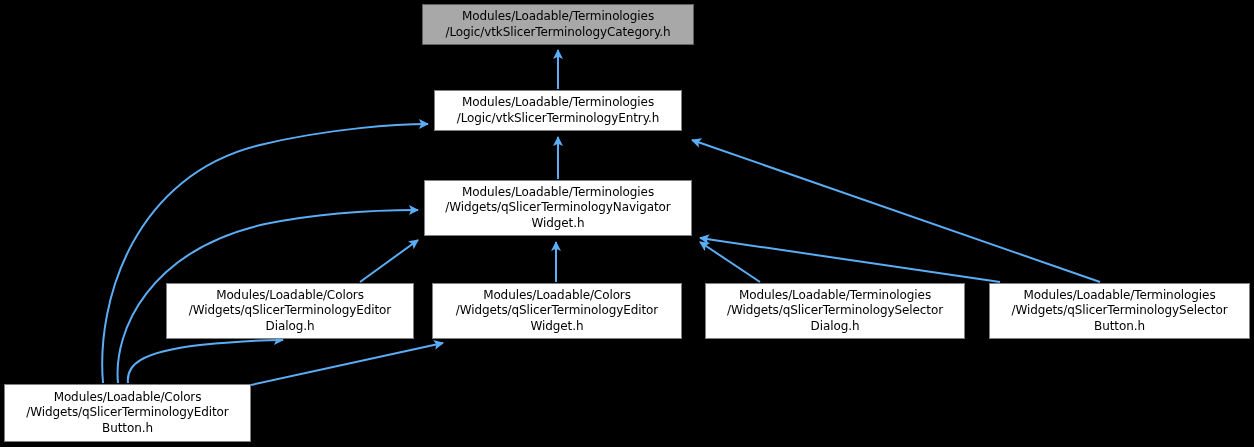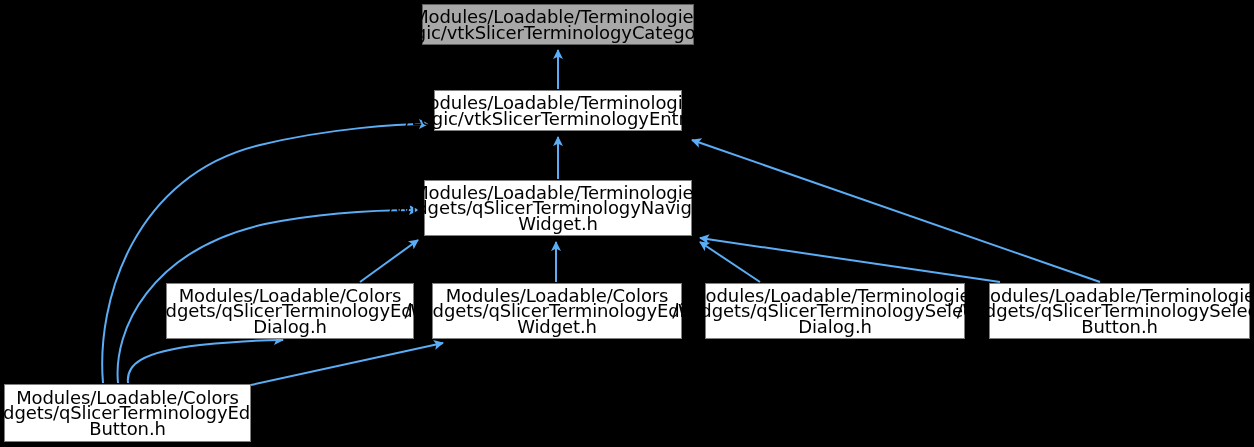--- a/index.html
+++ b/index.html
@@ -26,21 +26,21 @@
   .node {
     position: absolute;
     box-sizing: border-box;
     border: 1px solid #808080;
     background: #ffffff;
     color: #000000;
     display: flex;
     align-items: center;
     justify-content: center;
     text-align: center;
-    font-size: 18px;
+    font-size: 12px;
     line-height: 15.5px;
     letter-spacing: -0.1px;
     white-space: pre-line;
     z-index: 2;
   }
   .node.root-node {
     background: #a8a8a8;
     border: 1px solid #606060;
   }
   .node-label {

